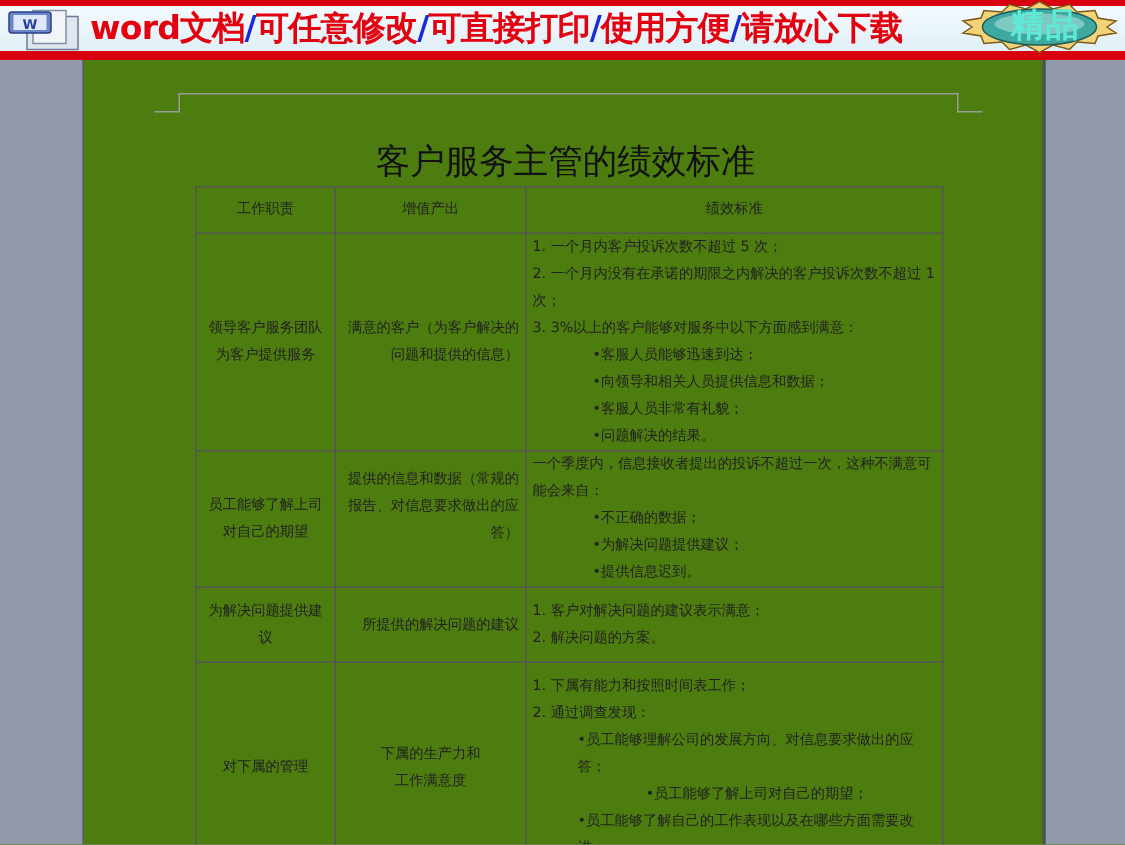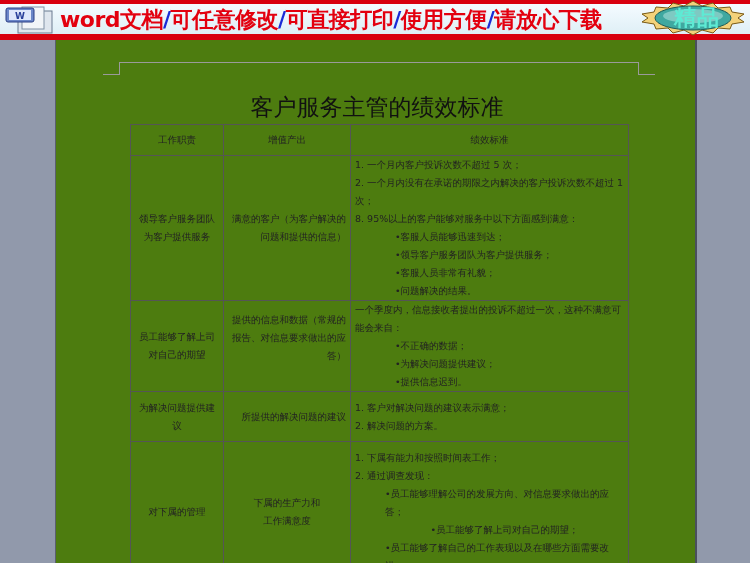--- a/index.html
+++ b/index.html
@@ -104,23 +104,23 @@
       <th>增值产出</th>
       <th>绩效标准</th>
     </tr>
 
     <tr style="height:145px;">
       <td class="center">领导客户服务团队为客户提供服务</td>
       <td class="left">满意的客户（为客户解决的问题和提供的信息）</td>
       <td class="crit">
         <span class="crit-line">1. 一个月内客户投诉次数不超过 5 次；</span>
         <span class="crit-line">2. 一个月内没有在承诺的期限之内解决的客户投诉次数不超过 1 次；</span>
-        <span class="crit-line">8.  95%以上的客户能够对服务中以下方面感到满意：</span>
+        <span class="crit-line">3.  3%以上的客户能够对服务中以下方面感到满意：</span>
         <span class="bullet">•客服人员能够迅速到达；</span>
-        <span class="bullet">•领导客户服务团队为客户提供服务；</span>
+        <span class="bullet">•向领导和相关人员提供信息和数据；</span>
         <span class="bullet">•客服人员非常有礼貌；</span>
         <span class="bullet">•问题解决的结果。</span>
       </td>
     </tr>
 
     <tr style="height:90px;">
       <td class="center">员工能够了解上司对自己的期望</td>
       <td class="left" style="vertical-align:top;padding-top:10px;">提供的信息和数据（常规的报告、对信息要求做出的应答）</td>
       <td class="crit">
         <span class="crit-line">一个季度内，信息接收者提出的投诉不超过一次，这种不满意可能会来自：</span>

